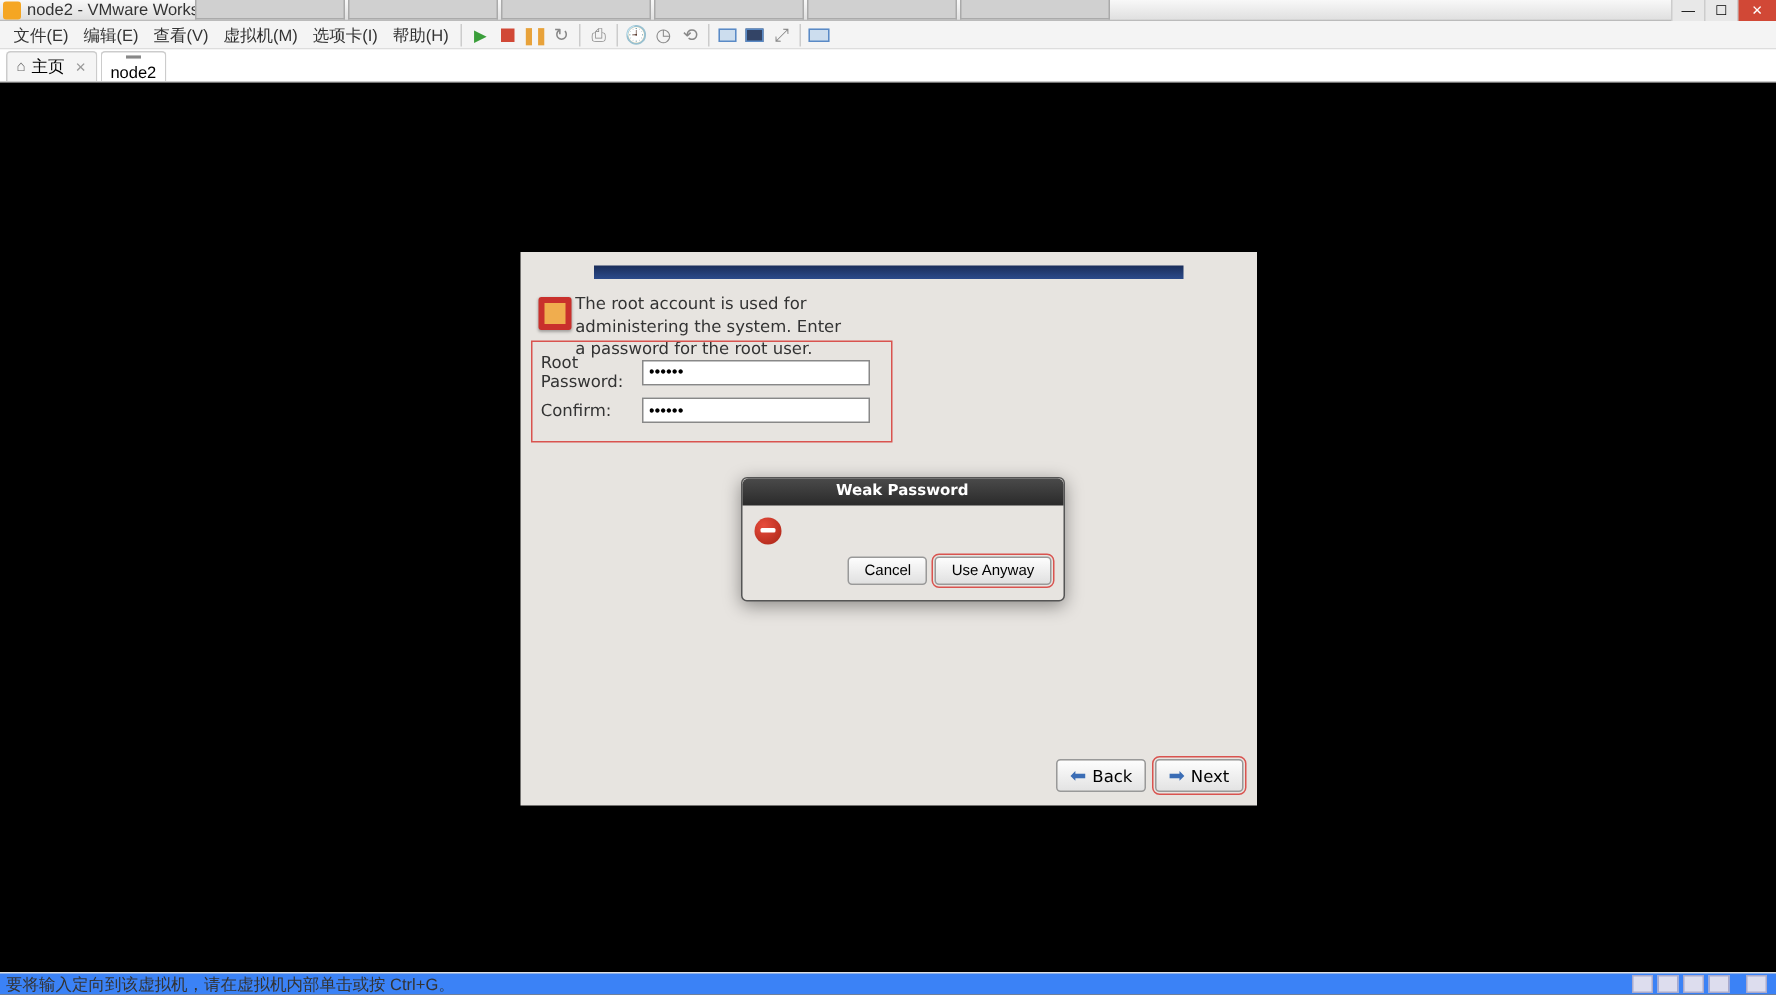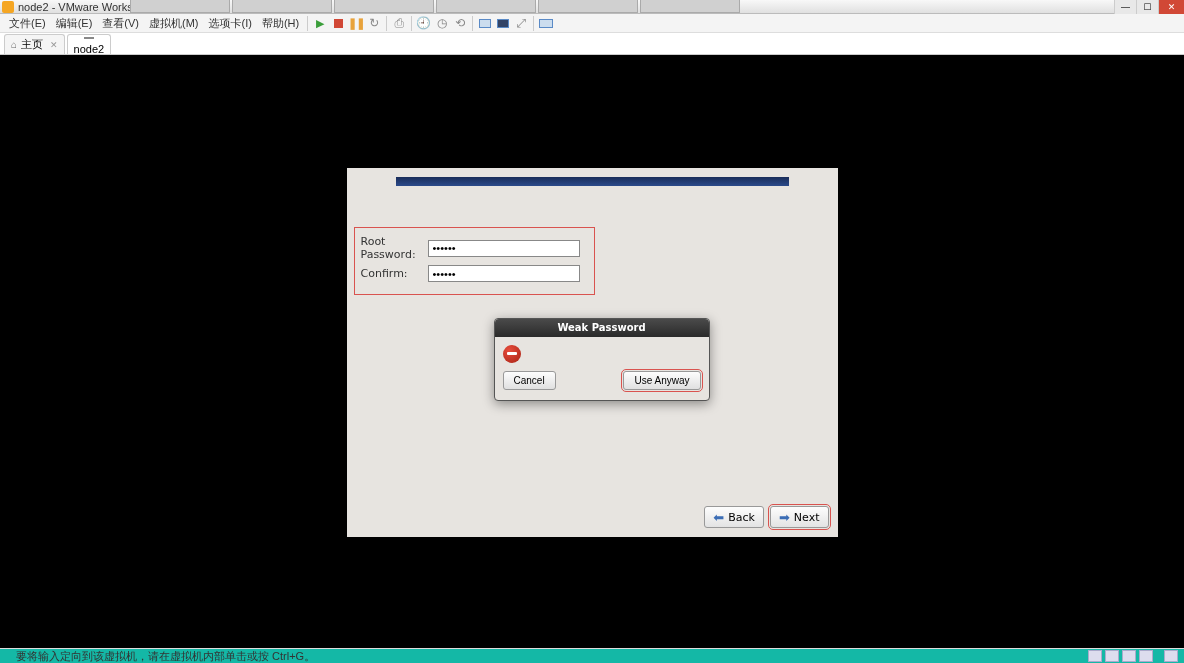--- a/index.html
+++ b/index.html
@@ -55,26 +55,26 @@
     .arrow-left { color: #3b6db5; font-size: 13px; }
     .arrow-right { color: #3b6db5; font-size: 13px; }
     
     
     .dialog { position: absolute; left: 147px; top: 150px; width: 216px; background: #e7e4e0; border: 1px solid #555; border-radius: 4px; box-shadow: 0 3px 12px rgba(0,0,0,.4); }
     .dlg-title { height: 18px; background: linear-gradient(to bottom, #4a4a4a, #2a2a2a); color: #fff; font-size: 10px; font-weight: bold; text-align: center; line-height: 18px; border-radius: 4px 4px 0 0; }
     .dlg-body { padding: 8px; display: flex; gap: 6px; }
     .dlg-icon { width: 18px; height: 18px; border-radius: 50%; background: radial-gradient(circle at 35% 30%, #e74c3c, #a82315); flex-shrink: 0; position: relative; }
     .dlg-icon::after { content: ""; position: absolute; left: 4px; top: 7px; width: 10px; height: 3px; background: #fff; border-radius: 1px; }
     .dlg-text { font-size: 10px; color: #333; line-height: 1.3; }
-    .dlg-buttons { display: flex; justify-content: space-between; gap: 5px; padding: 0 8px 10px; }
+    .dlg-buttons { display: flex; justify-content: flex-end; gap: 5px; padding: 0 8px 10px; }
     .dlg-btn { height: 19px; padding: 0 10px; background: linear-gradient(to bottom, #fdfdfd, #e0e0e0); border: 1px solid #999; border-radius: 3px; font-size: 10px; cursor: pointer; }
     .dlg-btn.primary { outline: 1px solid #d9534f; outline-offset: 1px; }
     
     
-    .statusbar { height: 15px; background: #14b8a6; display: flex; align-items: center; padding: 0 16px; font-size: 11px; color: #333; border-top: 1px solid #ddd; position: relative; }
+    .statusbar { height: 15px; background: #3b82f6; display: flex; align-items: center; padding: 0 4px; font-size: 11px; color: #333; border-top: 1px solid #ddd; position: relative; }
     .status-icons { position: absolute; right: 6px; display: flex; gap: 3px; }
     .status-icons div { width: 14px; height: 12px; background: #dde; border: 1px solid #aac; }
   </style>
 </head>
 <body>
 
 <div class="win-titlebar">
   <div class="app-icon"></div>
   <span class="title">node2 - VMware Workstation</span>
   <div class="bg-tabs">
@@ -135,20 +135,24 @@
   <div class="tab active">
     <span class="monitor-icon"></span>
     <span>node2</span>
     <span class="x">✕</span>
   </div>
 </div>
 
 <div class="vm-viewport">
   <div class="installer">
     <div class="inst-topbar"></div>
+    <div class="inst-body">
+      <div class="inst-icon"></div>
+      <div class="inst-desc">The root account is used for administering the system.  Enter a password for the root user.</div>
+    </div>
     <div class="inst-fields">
       <div class="inst-row">
         <div class="inst-label">Root Password:</div>
         <input class="inst-input" type="text" value="••••••" style="">
       </div>
       <div class="inst-row">
         <div class="inst-label">Confirm:</div>
         <input class="inst-input" type="text" value="••••••" style="">
       </div>
     </div>

